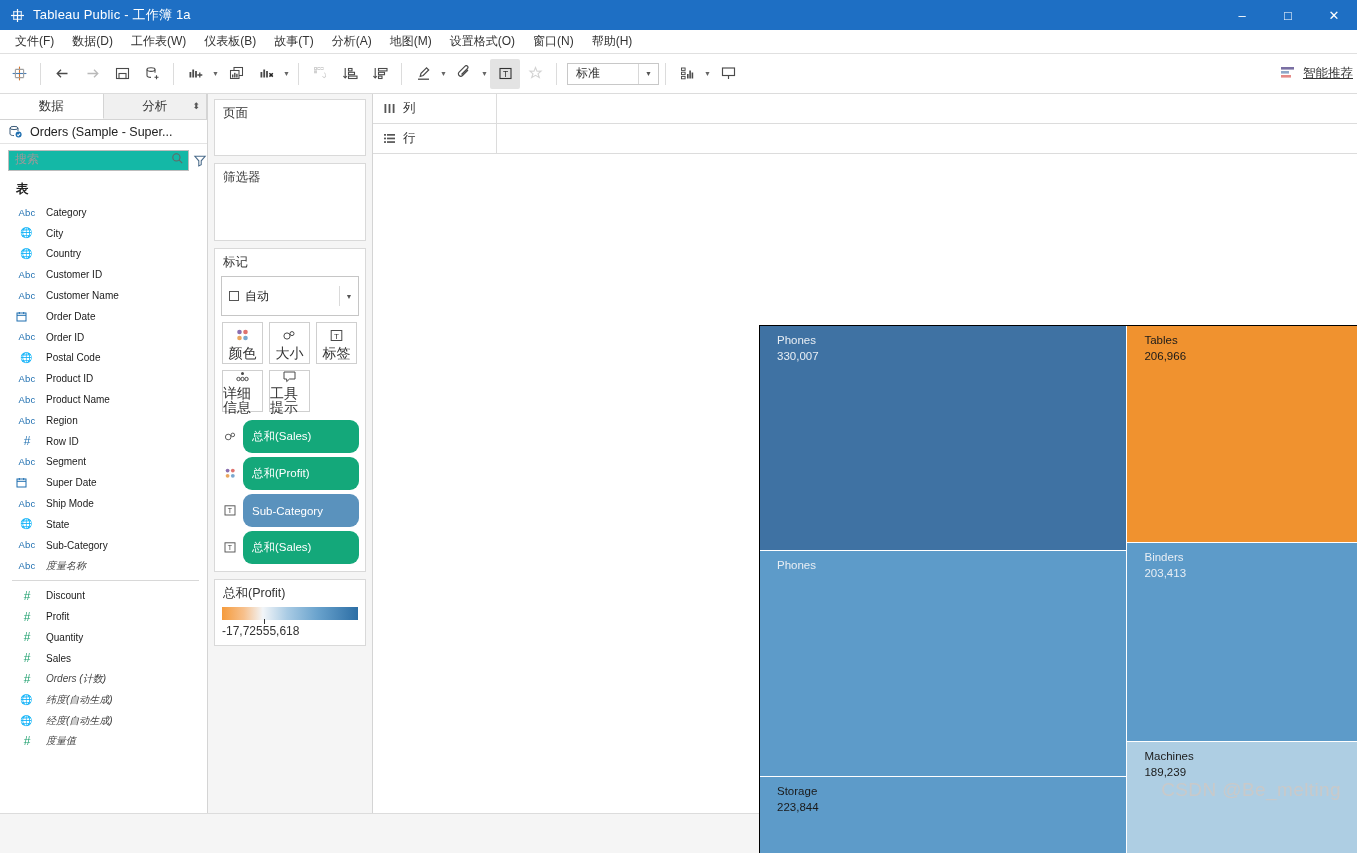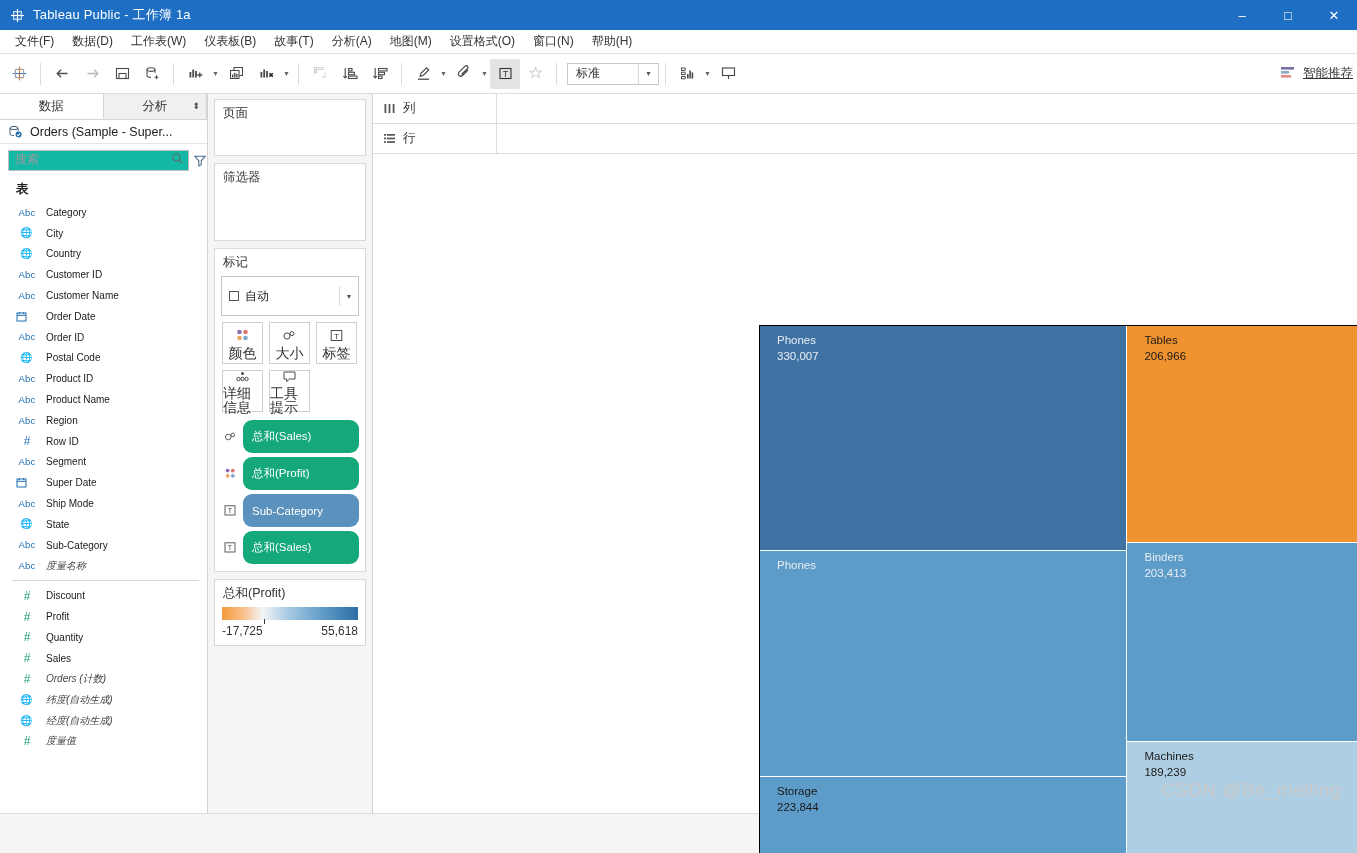--- a/index.html
+++ b/index.html
@@ -134,21 +134,21 @@
   .pill {
     flex:1; height:33px; border-radius:9px; display:flex; align-items:center;
     padding-left:9px; font-size:11.5px; color:#fff; white-space:nowrap; overflow:hidden;
   }
   .pill.green { background:#14a87a; }
   .pill.blue { background:#5a92bd; }
   .card.legend { }
   .grad { height:13px; margin:3px 7px 0 7px; position:relative;
           background:linear-gradient(to right,#f59b3c 0%,#f7c08c 16%,#f2f5f8 30%,#a9cbe4 48%,#6aa3cd 70%,#2c6ea5 100%); }
   .gradtick { position:absolute; left:31%; bottom:-4px; width:1px; height:5px; background:#333; }
-  .gradlabels { display:flex; justify-content:space-between; padding:4px 7px 7px 7px;
+  .gradlabels { display:flex; justify-content:flex-start; padding:4px 7px 7px 7px;
                 font-size:12px; color:#333; }
 
   
   .viewpane { flex:1; display:flex; flex-direction:column; background:#fff; }
   .shelf { display:flex; height:30px; border-bottom:1px solid #dcdcdc; }
   .shelf-lbl {
     width:124px; display:flex; align-items:center; gap:7px; padding-left:10px;
     border-right:1px solid #dcdcdc; font-size:12.5px; color:#333; background:#fff;
   }
   .shelf-drop { flex:1; background:#fff; }

